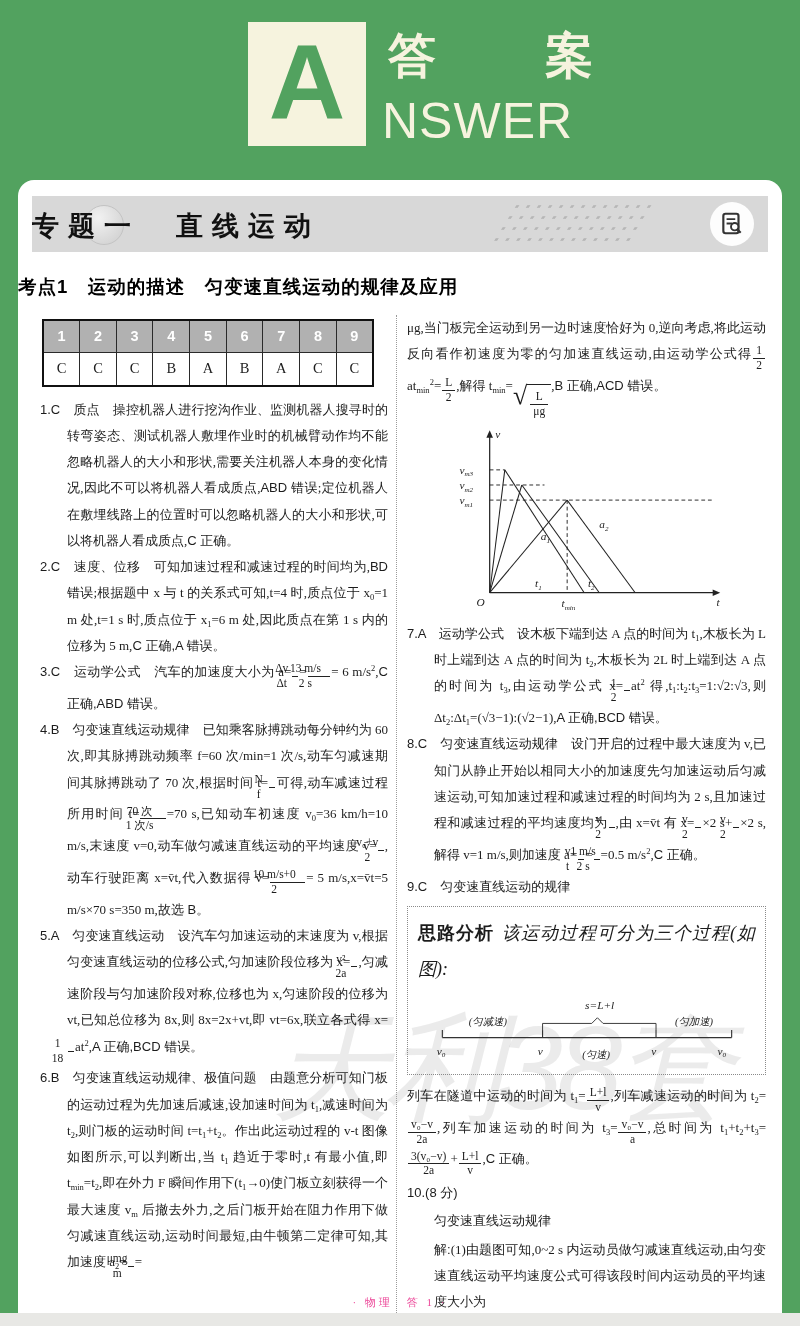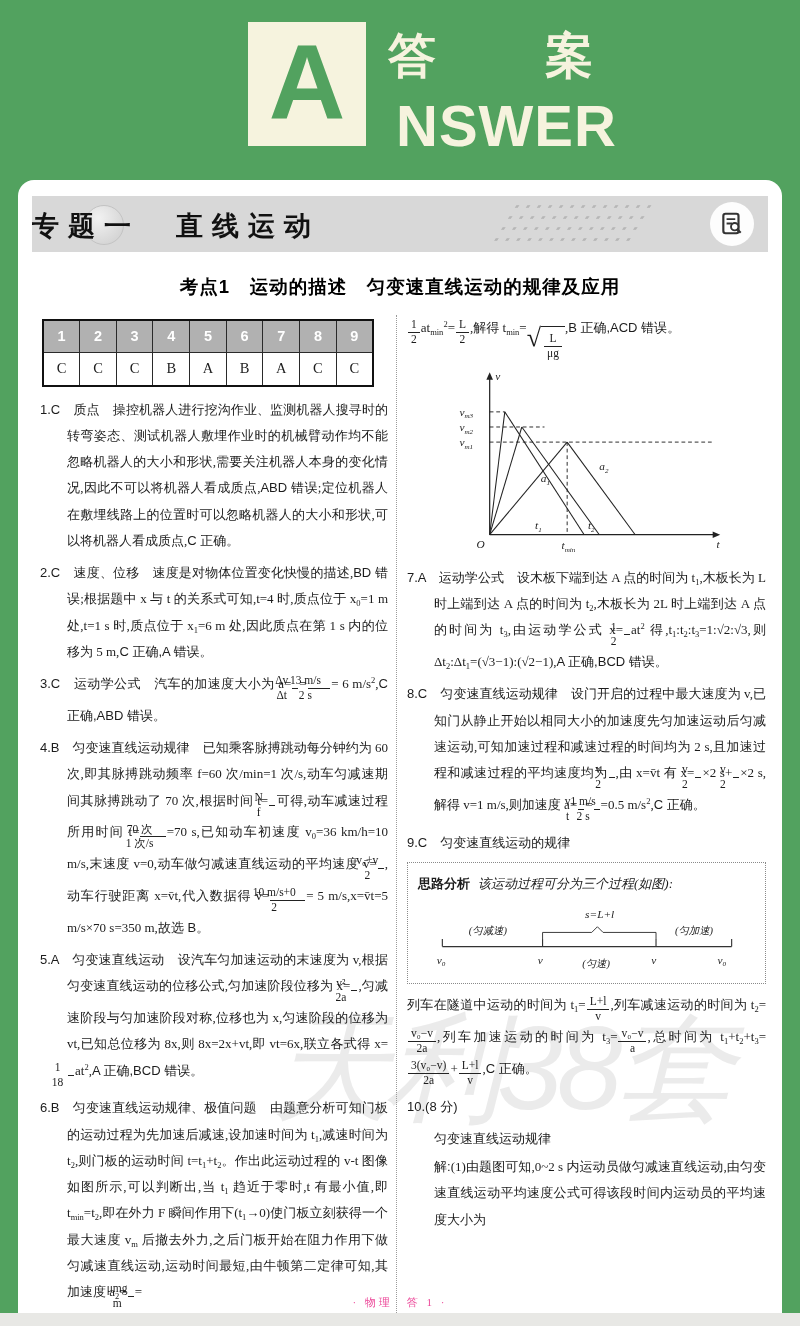--- a/index.html
+++ b/index.html
@@ -6,63 +6,63 @@
   .page{position:relative;width:800px;height:1326px;margin:0 auto;background:#52a25f;
         font-family:"Liberation Serif","DejaVu Serif",serif;color:#1c1c1c;overflow:hidden;}
   
   .masthead{position:absolute;left:0;top:0;width:100%;height:180px;}
   .a-box{position:absolute;left:248px;top:22px;width:118px;height:124px;background:#f6f3de;
          display:flex;align-items:center;justify-content:center;}
   .a-letter{font-family:"Liberation Sans","DejaVu Sans",sans-serif;font-weight:800;
             font-size:106px;line-height:1;color:#52a25f;transform:translateY(-2px);}
   .cn-title{position:absolute;left:388px;top:24px;font-family:"Liberation Sans","DejaVu Sans",sans-serif;
             font-weight:900;font-size:48px;color:#f6f3de;letter-spacing:48px;white-space:nowrap;}
-  .en-title{position:absolute;left:396px;top:92px;font-family:"Liberation Sans","DejaVu Sans",sans-serif;
-            font-weight:700;font-size:58px;color:#f6f3de;letter-spacing:1px;}
+  .en-title{position:absolute;left:382px;top:92px;font-family:"Liberation Sans","DejaVu Sans",sans-serif;
+            font-weight:400;font-size:50px;color:#f6f3de;letter-spacing:1px;}
   
   .card{position:absolute;left:18px;right:18px;top:180px;bottom:0;background:#ffffff;
         border-radius:16px 16px 0 0;overflow:hidden;}
   .chapter-bar{position:relative;margin:16px 14px 0;height:56px;background:#d8d8d8;}
   .hole{position:absolute;left:52px;top:9px;width:38px;height:38px;border-radius:50%;
         background:radial-gradient(circle at 35% 32%,#f2f2f2,#cccccc);border:1px solid #c3c3c3;}
   .chapter-title{position:absolute;left:0;right:0;top:12px;text-align:left;
                  font-size:27px;font-weight:bold;letter-spacing:9px;color:#111;}
   .dots{position:absolute;right:128px;top:5px;width:140px;height:48px;opacity:.75;
         background:radial-gradient(circle,#ababab 1.4px,transparent 1.6px);
         background-size:11px 11px;transform:skewX(-32deg);}
   .tool-circle{position:absolute;right:14px;top:6px;width:44px;height:44px;border-radius:50%;
                background:#fdfdfd;display:flex;align-items:center;justify-content:center;}
-  .section-title{margin-top:22px;text-align:center;font-size:18.5px;font-weight:bold;letter-spacing:1px;
+  .section-title{margin-top:22px;font-size:18.5px;font-weight:bold;letter-spacing:1px;
                  font-family:"Liberation Sans","DejaVu Sans",sans-serif;color:#000;}
   
   .columns{position:relative;z-index:1;display:flex;margin-top:16px;padding:0 16px 0 22px;}
   .col-left{width:348px;flex:none;}
   .col-right{flex:1;margin-left:8px;padding-left:10px;border-left:1px dotted #9a9a9a;}
   .bodytext{font-size:13px;line-height:2.02;text-align:justify;color:#1c1c1c;}
-  .item{padding-left:27px;text-indent:-27px;margin:6px 0;}
+  .item{padding-left:27px;text-indent:-27px;margin:0 0;}
   .cont{padding-left:0;text-indent:0;margin:0 0 2px;}
   .indented{padding-left:27px;text-indent:0;margin:2px 0;}
   .b{font-weight:normal;font-family:"Liberation Sans","DejaVu Sans",sans-serif;font-size:13px;}
   sub{font-size:8.5px;vertical-align:-3px;line-height:0;}
   sup{font-size:8.5px;vertical-align:5px;line-height:0;}
   .frac{display:inline-block;text-align:center;vertical-align:-11px;font-size:11.5px;line-height:1.2;margin:0 1px;}
   .frac .fn{display:block;padding:0 3px;}
   .frac .fd{display:block;border-top:1px solid #222;padding:0 3px;}
   .sqrt{display:inline-flex;align-items:flex-start;vertical-align:-13px;}
   .sqrt-sign{font-size:26px;line-height:1;transform:translateY(1px);}
   .sqrt-body{border-top:1.4px solid #222;padding:2px 2px 0;margin-top:2px;}
   
   table.answers{width:332px;border-collapse:collapse;border:2.5px solid #111;margin:4px 0 10px 2px;}
   table.answers td{border:1px solid #2a2a2a;width:11.1%;height:25px;text-align:center;font-size:14.5px;}
   table.answers tr.hd td{background:#b1b1b1;color:#fff;font-weight:bold;
                          font-family:"Liberation Sans","DejaVu Sans",sans-serif;}
   
   .vt-fig{display:block;margin:2px auto 4px;}
   .analysis-box{border:1.3px dotted #8a8a8a;padding:8px 10px 6px;margin:6px 0 8px;}
-  .analysis-head{font-size:13px;}
+  .analysis-head{font-size:18px;}
   .analysis-label{font-weight:bold;font-family:"Liberation Sans","DejaVu Sans",sans-serif;}
   .analysis-text{font-style:italic;margin-left:8px;}
   .an-fig{display:block;margin:6px auto 0;}
   svg text{fill:#222;}
   .mathlab{font-family:"Liberation Serif",serif;font-style:italic;font-size:12px;}
   .cjklab{font-size:11px;font-style:italic;}
   
   .footer{position:absolute;left:0;right:0;bottom:16px;text-align:center;font-size:11px;
           letter-spacing:3px;color:#ec4899;z-index:2;}
   .watermark{position:absolute;left:255px;top:810px;z-index:0;font-size:118px;font-weight:normal;
@@ -129,30 +129,30 @@
             <td>A</td>
             <td>B</td>
             <td>A</td>
             <td>C</td>
             <td>C</td>
           </tr>
         </tbody>
           </table>
 
         <div class="item"><span class="b">1.C</span><span class="b">　质点　</span><span>操控机器人进行挖沟作业、监测机器人搜寻时的转弯姿态、测试机器人敷埋作业时的机械臂动作均不能忽略机器人的大小和形状,需要关注机器人本身的变化情况,因此不可以将机器人看成质点,</span><span class="b">ABD 错误</span><span>;定位机器人在敷埋线路上的位置时可以忽略机器人的大小和形状,可以将机器人看成质点,</span><span class="b">C 正确</span><span>。</span></div>
-        <div class="item"><span class="b">2.C</span><span class="b">　速度、位移　</span><span>速度是对物体位置变化快慢的描述,</span><span class="b">BD 错误</span><span>;根据题中 x 与 t 的关系式可知,t=4 时,质点位于 x</span><sub>0</sub><span>=1 m 处,t=1 s 时,质点位于 x</span><sub>1</sub><span>=6 m 处,因此质点在第 1 s 内的位移为 5 m,</span><span class="b">C 正确,A 错误</span><span>。</span></div>
+        <div class="item"><span class="b">2.C</span><span class="b">　速度、位移　</span><span>可知加速过程和减速过程的时间均为,</span><span class="b">BD 错误</span><span>;根据题中 x 与 t 的关系式可知,t=4 时,质点位于 x</span><sub>0</sub><span>=1 m 处,t=1 s 时,质点位于 x</span><sub>1</sub><span>=6 m 处,因此质点在第 1 s 内的位移为 5 m,</span><span class="b">C 正确,A 错误</span><span>。</span></div>
         <div class="item"><span class="b">3.C</span><span class="b">　运动学公式　</span><span>汽车的加速度大小为 a=</span><span class="frac"><span class="fn">Δv</span><span class="fd">Δt</span></span><span>=</span><span class="frac"><span class="fn">13 m/s</span><span class="fd">2 s</span></span><span>= 6 m/s</span><sup>2</sup><span>,</span><span class="b">C 正确,ABD 错误</span><span>。</span></div>
         <div class="item"><span class="b">4.B</span><span class="b">　匀变速直线运动规律　</span><span>已知乘客脉搏跳动每分钟约为 60 次,即其脉搏跳动频率 f=60 次/min=1 次/s,动车匀减速期间其脉搏跳动了 70 次,根据时间 t=</span><span class="frac"><span class="fn">N</span><span class="fd">f</span></span><span>可得,动车减速过程所用时间 t=</span><span class="frac"><span class="fn">70 次</span><span class="fd">1 次/s</span></span><span>=70 s,已知动车初速度 v</span><sub>0</sub><span>=36 km/h=10 m/s,末速度 v=0,动车做匀减速直线运动的平均速度 v̄=</span><span class="frac"><span class="fn">v₀+v</span><span class="fd">2</span></span><span>,动车行驶距离 x=v̄t,代入数据得 v̄=</span><span class="frac"><span class="fn">10 m/s+0</span><span class="fd">2</span></span><span>= 5 m/s,x=v̄t=5 m/s×70 s=350 m,</span><span class="b">故选 B</span><span>。</span></div>
         <div class="item"><span class="b">5.A</span><span class="b">　匀变速直线运动　</span><span>设汽车匀加速运动的末速度为 v,根据匀变速直线运动的位移公式,匀加速阶段位移为 x=</span><span class="frac"><span class="fn">v²</span><span class="fd">2a</span></span><span>,匀减速阶段与匀加速阶段对称,位移也为 x,匀速阶段的位移为 vt,已知总位移为 8x,则 8x=2x+vt,即 vt=6x,联立各式得 x=</span><span class="frac"><span class="fn">1</span><span class="fd">18</span></span><span>at</span><sup>2</sup><span>,</span><span class="b">A 正确,BCD 错误</span><span>。</span></div>
         <div class="item"><span class="b">6.B</span><span class="b">　匀变速直线运动规律、极值问题　</span><span>由题意分析可知门板的运动过程为先加速后减速,设加速时间为 t</span><sub>1</sub><span>,减速时间为 t</span><sub>2</sub><span>,则门板的运动时间 t=t</span><sub>1</sub><span>+t</span><sub>2</sub><span>。作出此运动过程的 v-t 图像如图所示,可以判断出,当 t</span><sub>1</sub><span> 趋近于零时,t 有最小值,即 t</span><sub>min</sub><span>=t</span><sub>2</sub><span>,即在外力 F 瞬间作用下(t</span><sub>1</sub><span>→0)使门板立刻获得一个最大速度 v</span><sub>m</sub><span> 后撤去外力,之后门板开始在阻力作用下做匀减速直线运动,运动时间最短,由牛顿第二定律可知,其加速度 a</span><sub>2</sub><span>=</span><span class="frac"><span class="fn">μmg</span><span class="fd">m</span></span><span>=</span></div>
       </div>
 
       <div class="col-right">
 
-        <div class="cont"><span class="frac"><span class="fn">1</span><span class="fd">2</span></span><span>at</span><sub>min</sub><sup>2</sup><span>=</span><span class="frac"><span class="fn">L</span><span class="fd">2</span></span><span>,解得 t</span><sub>min</sub><span>=</span><span class="sqrt">
+        <div class="cont"><span>μg,当门板完全运动到另一边时速度恰好为 0,逆向考虑,将此运动反向看作初速度为零的匀加速直线运动,由运动学公式得</span><span class="frac"><span class="fn">1</span><span class="fd">2</span></span><span>at</span><sub>min</sub><sup>2</sup><span>=</span><span class="frac"><span class="fn">L</span><span class="fd">2</span></span><span>,解得 t</span><sub>min</sub><span>=</span><span class="sqrt">
               <span class="sqrt-sign">√</span>
               <span class="sqrt-body"><span class="frac"><span class="fn">L</span><span class="fd">μg</span></span></span>
             </span><span>,</span><span class="b">B 正确,ACD 错误</span><span>。</span></div>
 
         <svg class="vt-fig" width="274" height="196" viewBox="0 0 290 200">
 
           <line x1="42" y1="178" x2="42" y2="12" stroke="#222" stroke-width="1.3"></line>
           <polygon points="42,6 38.5,14 45.5,14" fill="#222"></polygon>
           <line x1="42" y1="178" x2="280" y2="178" stroke="#222" stroke-width="1.3"></line>
           <polygon points="286,178 278,174.5 278,181.5" fill="#222"></polygon>

